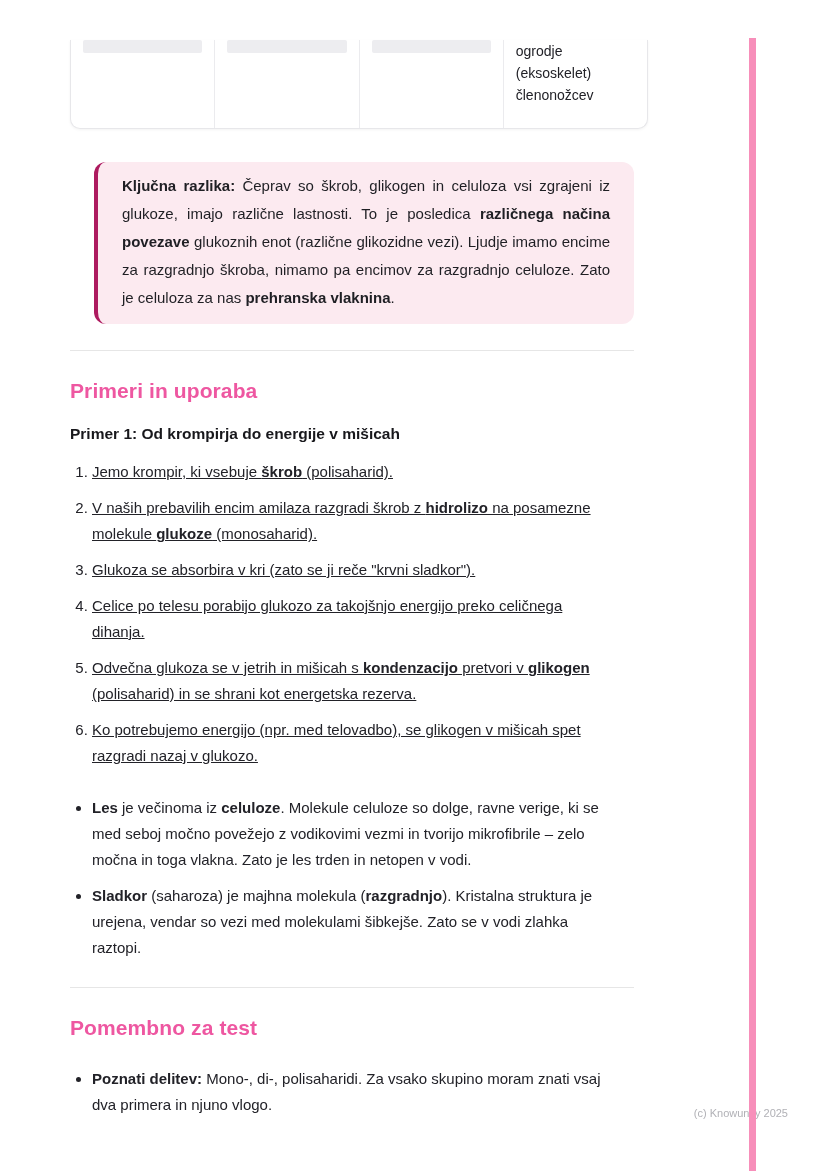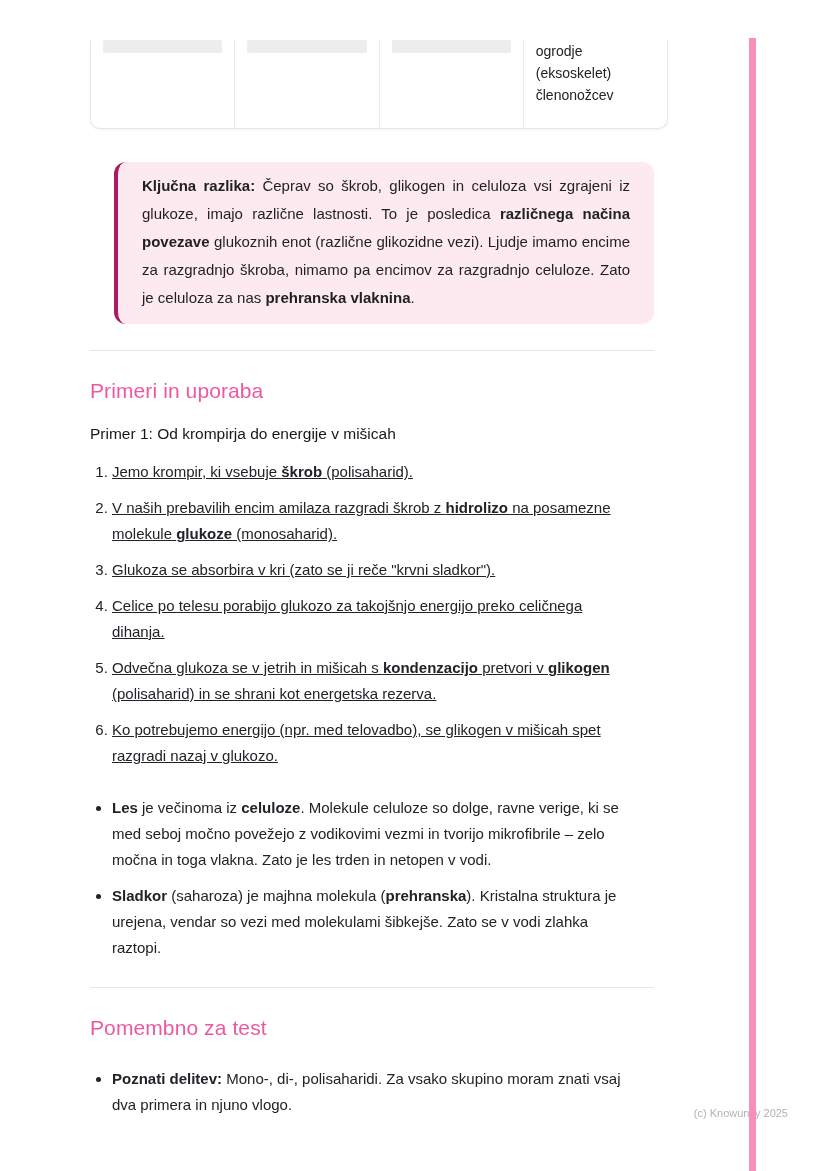--- a/index.html
+++ b/index.html
@@ -8,21 +8,21 @@
     font-family: "Liberation Sans", "DejaVu Sans", sans-serif;
     color: var(--text, #222228);
   }
   .page {
     position: relative;
     width: 828px;
     height: 1171px;
     margin: 0 auto;
     background: #ffffff;
     overflow: hidden;
-    padding: 40px 180px 0 90px;
+    padding: 40px 180px 0 70px;
   }
   .stripe {
     position: absolute;
     left: 749px;
     top: 38px;
     width: 7px;
     height: 1133px;
     background: var(--stripe, #f78fba);
     z-index: 3;
   }
@@ -71,28 +71,28 @@
   .b { font-weight: 700; }
   .divider {
     border: none;
     border-top: 1px solid #e6e6e6;
     width: 564px;
     margin-top: 26px;
   }
   h2.h-pink {
     margin-top: 28px;
     font-size: 21px;
-    font-weight: 400;
+    font-weight: 700;
     color: var(--accent, #ee57a1);
     letter-spacing: 0.1px;
   }
   h3.sub {
     margin-top: 22px;
     font-size: 15.5px;
-    font-weight: 400;
+    font-weight: 700;
     color: #18181c;
   }
   h3.sub2 { margin-top: 16px; }
   ol.num-list {
     margin-top: 16px;
     padding-left: 22px;
     width: 548px;
     text-decoration: underline;
   }
   ul.dot-list {
@@ -154,21 +154,21 @@
     <li><span>V naših prebavilih encim amilaza razgradi škrob z </span><span class="b">hidrolizo</span><span> na posamezne molekule </span><span class="b">glukoze</span><span> (monosaharid).</span></li>
     <li><span>Glukoza se absorbira v kri (zato se ji reče "krvni sladkor").</span></li>
     <li><span>Celice po telesu porabijo glukozo za takojšnjo energijo preko celičnega dihanja.</span></li>
     <li><span>Odvečna glukoza se v jetrih in mišicah s </span><span class="b">kondenzacijo</span><span> pretvori v </span><span class="b">glikogen</span><span> (polisaharid) in se shrani kot energetska rezerva.</span></li>
     <li><span>Ko potrebujemo energijo (npr. med telovadbo), se glikogen v mišicah spet razgradi nazaj v glukozo.</span></li>
   </ol>
 
 
   <ul class="dot-list">
     <li><span class="b">Les</span><span> je večinoma iz </span><span class="b">celuloze</span><span>. Molekule celuloze so dolge, ravne verige, ki se med seboj močno povežejo z vodikovimi vezmi in tvorijo mikrofibrile – zelo močna in toga vlakna. Zato je les trden in netopen v vodi.</span></li>
-    <li><span class="b">Sladkor</span><span> (saharoza) je majhna molekula (</span><span class="b">prehranska</span><span>). Kristalna struktura je urejena, vendar so vezi med molekulami šibkejše. Zato se v vodi zlahka raztopi.</span></li>
+    <li><span class="b">Sladkor</span><span> (saharoza) je majhna molekula (</span><span class="b">razgradnjo</span><span>). Kristalna struktura je urejena, vendar so vezi med molekulami šibkejše. Zato se v vodi zlahka raztopi.</span></li>
   </ul>
 
   <hr class="divider">
 
   <h2 class="h-pink">Pomembno za test</h2>
 
   <ul class="dot-list">
     <li><span class="b">Poznati delitev:</span><span> Mono-, di-, polisaharidi. Za vsako skupino moram znati vsaj dva primera in njuno vlogo.</span></li>
   </ul>
 

